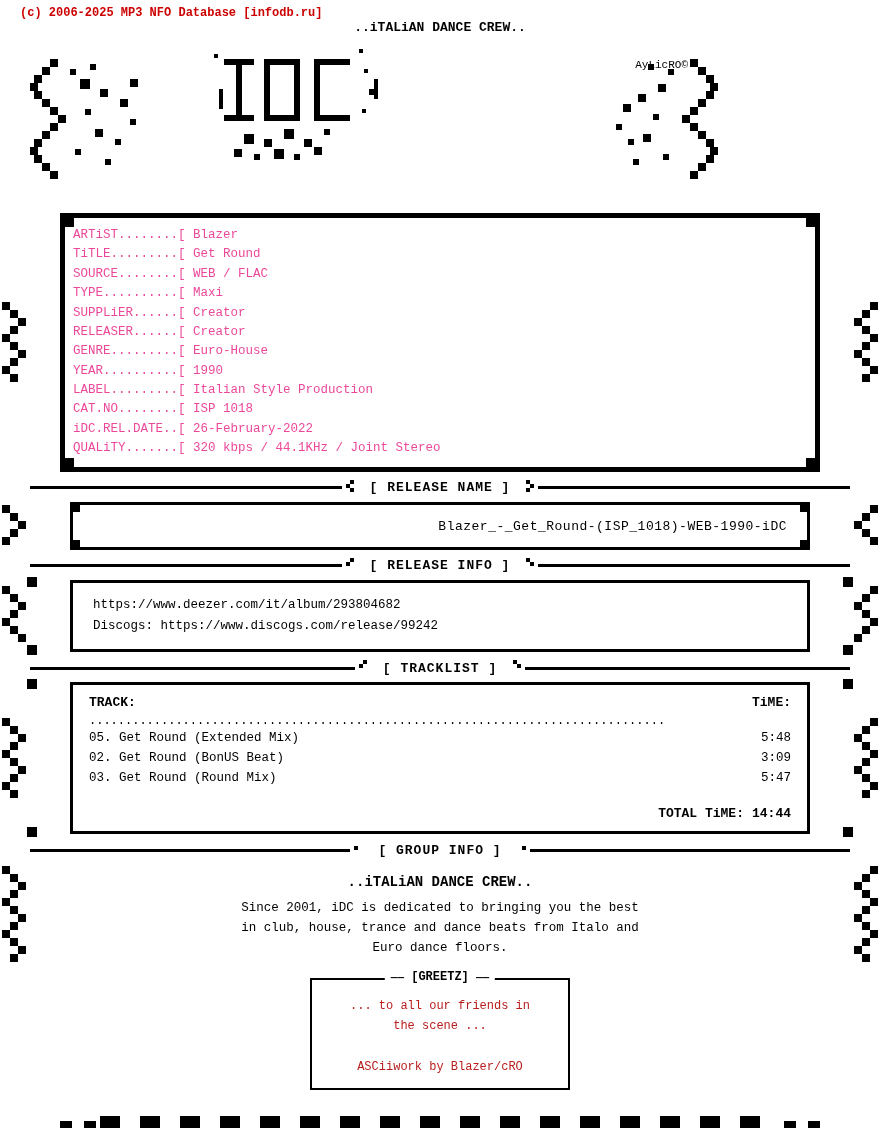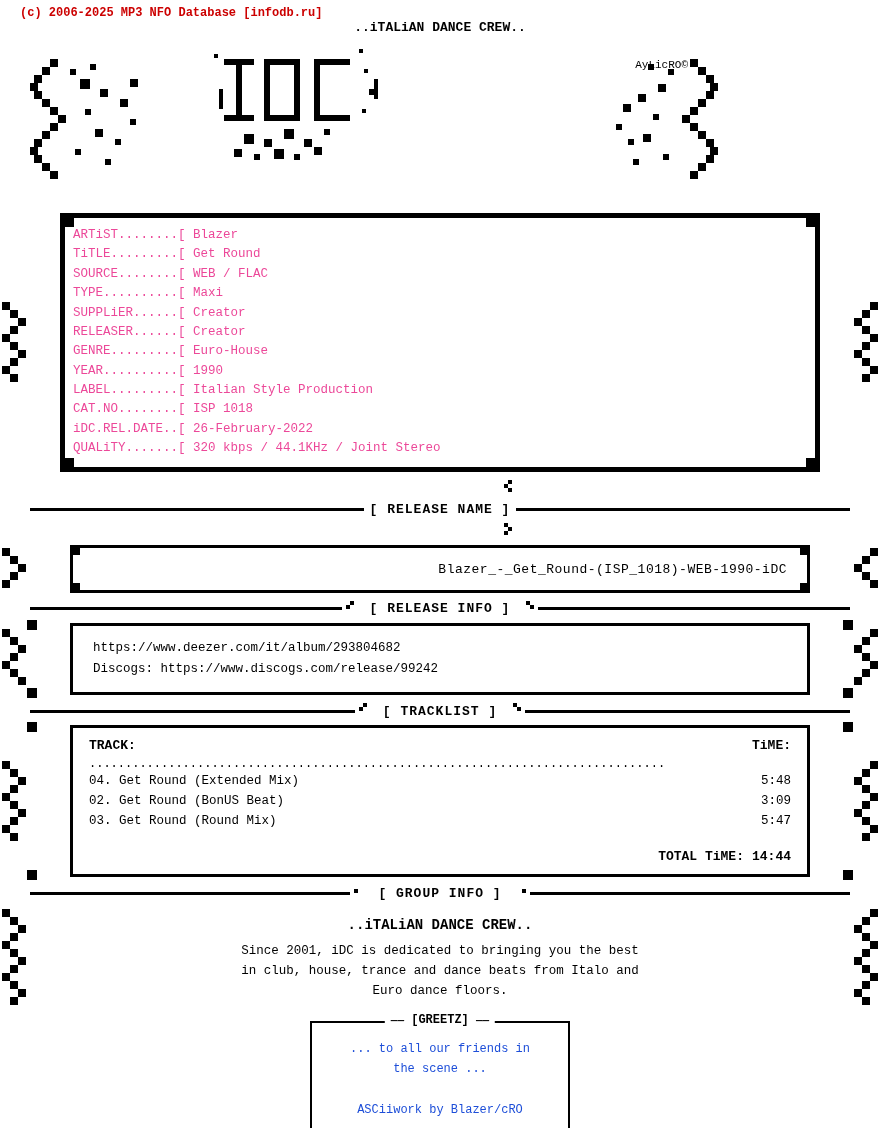--- a/index.html
+++ b/index.html
@@ -145,21 +145,21 @@
       background: #fff;
       padding: 0 6px;
       font-size: 12px;
       font-weight: bold;
       color: #000;
       white-space: nowrap;
     }
 
     .greetz-text {
       font-size: 12px;
-      color: #1d4ed8;
+      color: #b91c1c;
       line-height: 1.7;
       margin-top: 6px;
     }
 
     .corner-tl, .corner-tr, .corner-bl, .corner-br {
       position: absolute;
       width: 10px;
       height: 10px;
       background: #000;
     }
@@ -384,21 +384,21 @@
         <rect x="14" y="40" width="8" height="8" fill="#000"></rect>
         <rect x="6" y="48" width="8" height="8" fill="#000"></rect>
         <rect x="14" y="56" width="8" height="8" fill="#000"></rect>
         <rect x="22" y="64" width="8" height="8" fill="#000"></rect>
         <rect x="14" y="72" width="8" height="8" fill="#000"></rect>
       </svg>
     </div>
 
     <div class="section-title-bar">
       <div class="title-bar-line"></div>
-      <div style="display:flex;align-items:flex-end;gap:6px;flex-direction:column;">
+      <div style="display:flex;align-items:flex-start;gap:6px;">
         <svg width="16" height="16">
             <rect x="4" y="4" width="4" height="4" fill="#000"></rect>
             <rect x="8" y="0" width="4" height="4" fill="#000"></rect>
             <rect x="8" y="8" width="4" height="4" fill="#000"></rect>
           </svg>
         <span class="title-bar-dots">[ RELEASE NAME ]</span>
         <svg width="16" height="16">
             <rect x="8" y="4" width="4" height="4" fill="#000"></rect>
             <rect x="4" y="0" width="4" height="4" fill="#000"></rect>
             <rect x="4" y="8" width="4" height="4" fill="#000"></rect>
@@ -512,21 +512,21 @@
         <div class="corner-tl"></div>
           <div class="corner-tr"></div>
         <div class="corner-bl"></div>
           <div class="corner-br"></div>
         <div class="tracklist-header">
           <span>TRACK:</span>
           <span>TiME:</span>
         </div>
         <div class="dots-row">................................................................................</div>
         <div class="track-row">
-          <span>04. Get Round (Extended Mix)</span>
+          <span>05. Get Round (Extended Mix)</span>
           <span>5:48</span>
         </div>
         <div class="track-row">
           <span>02. Get Round (BonUS Beat)</span>
           <span>3:09</span>
         </div>
         <div class="track-row">
           <span>03. Get Round (Round Mix)</span>
           <span>5:47</span>
         </div>

